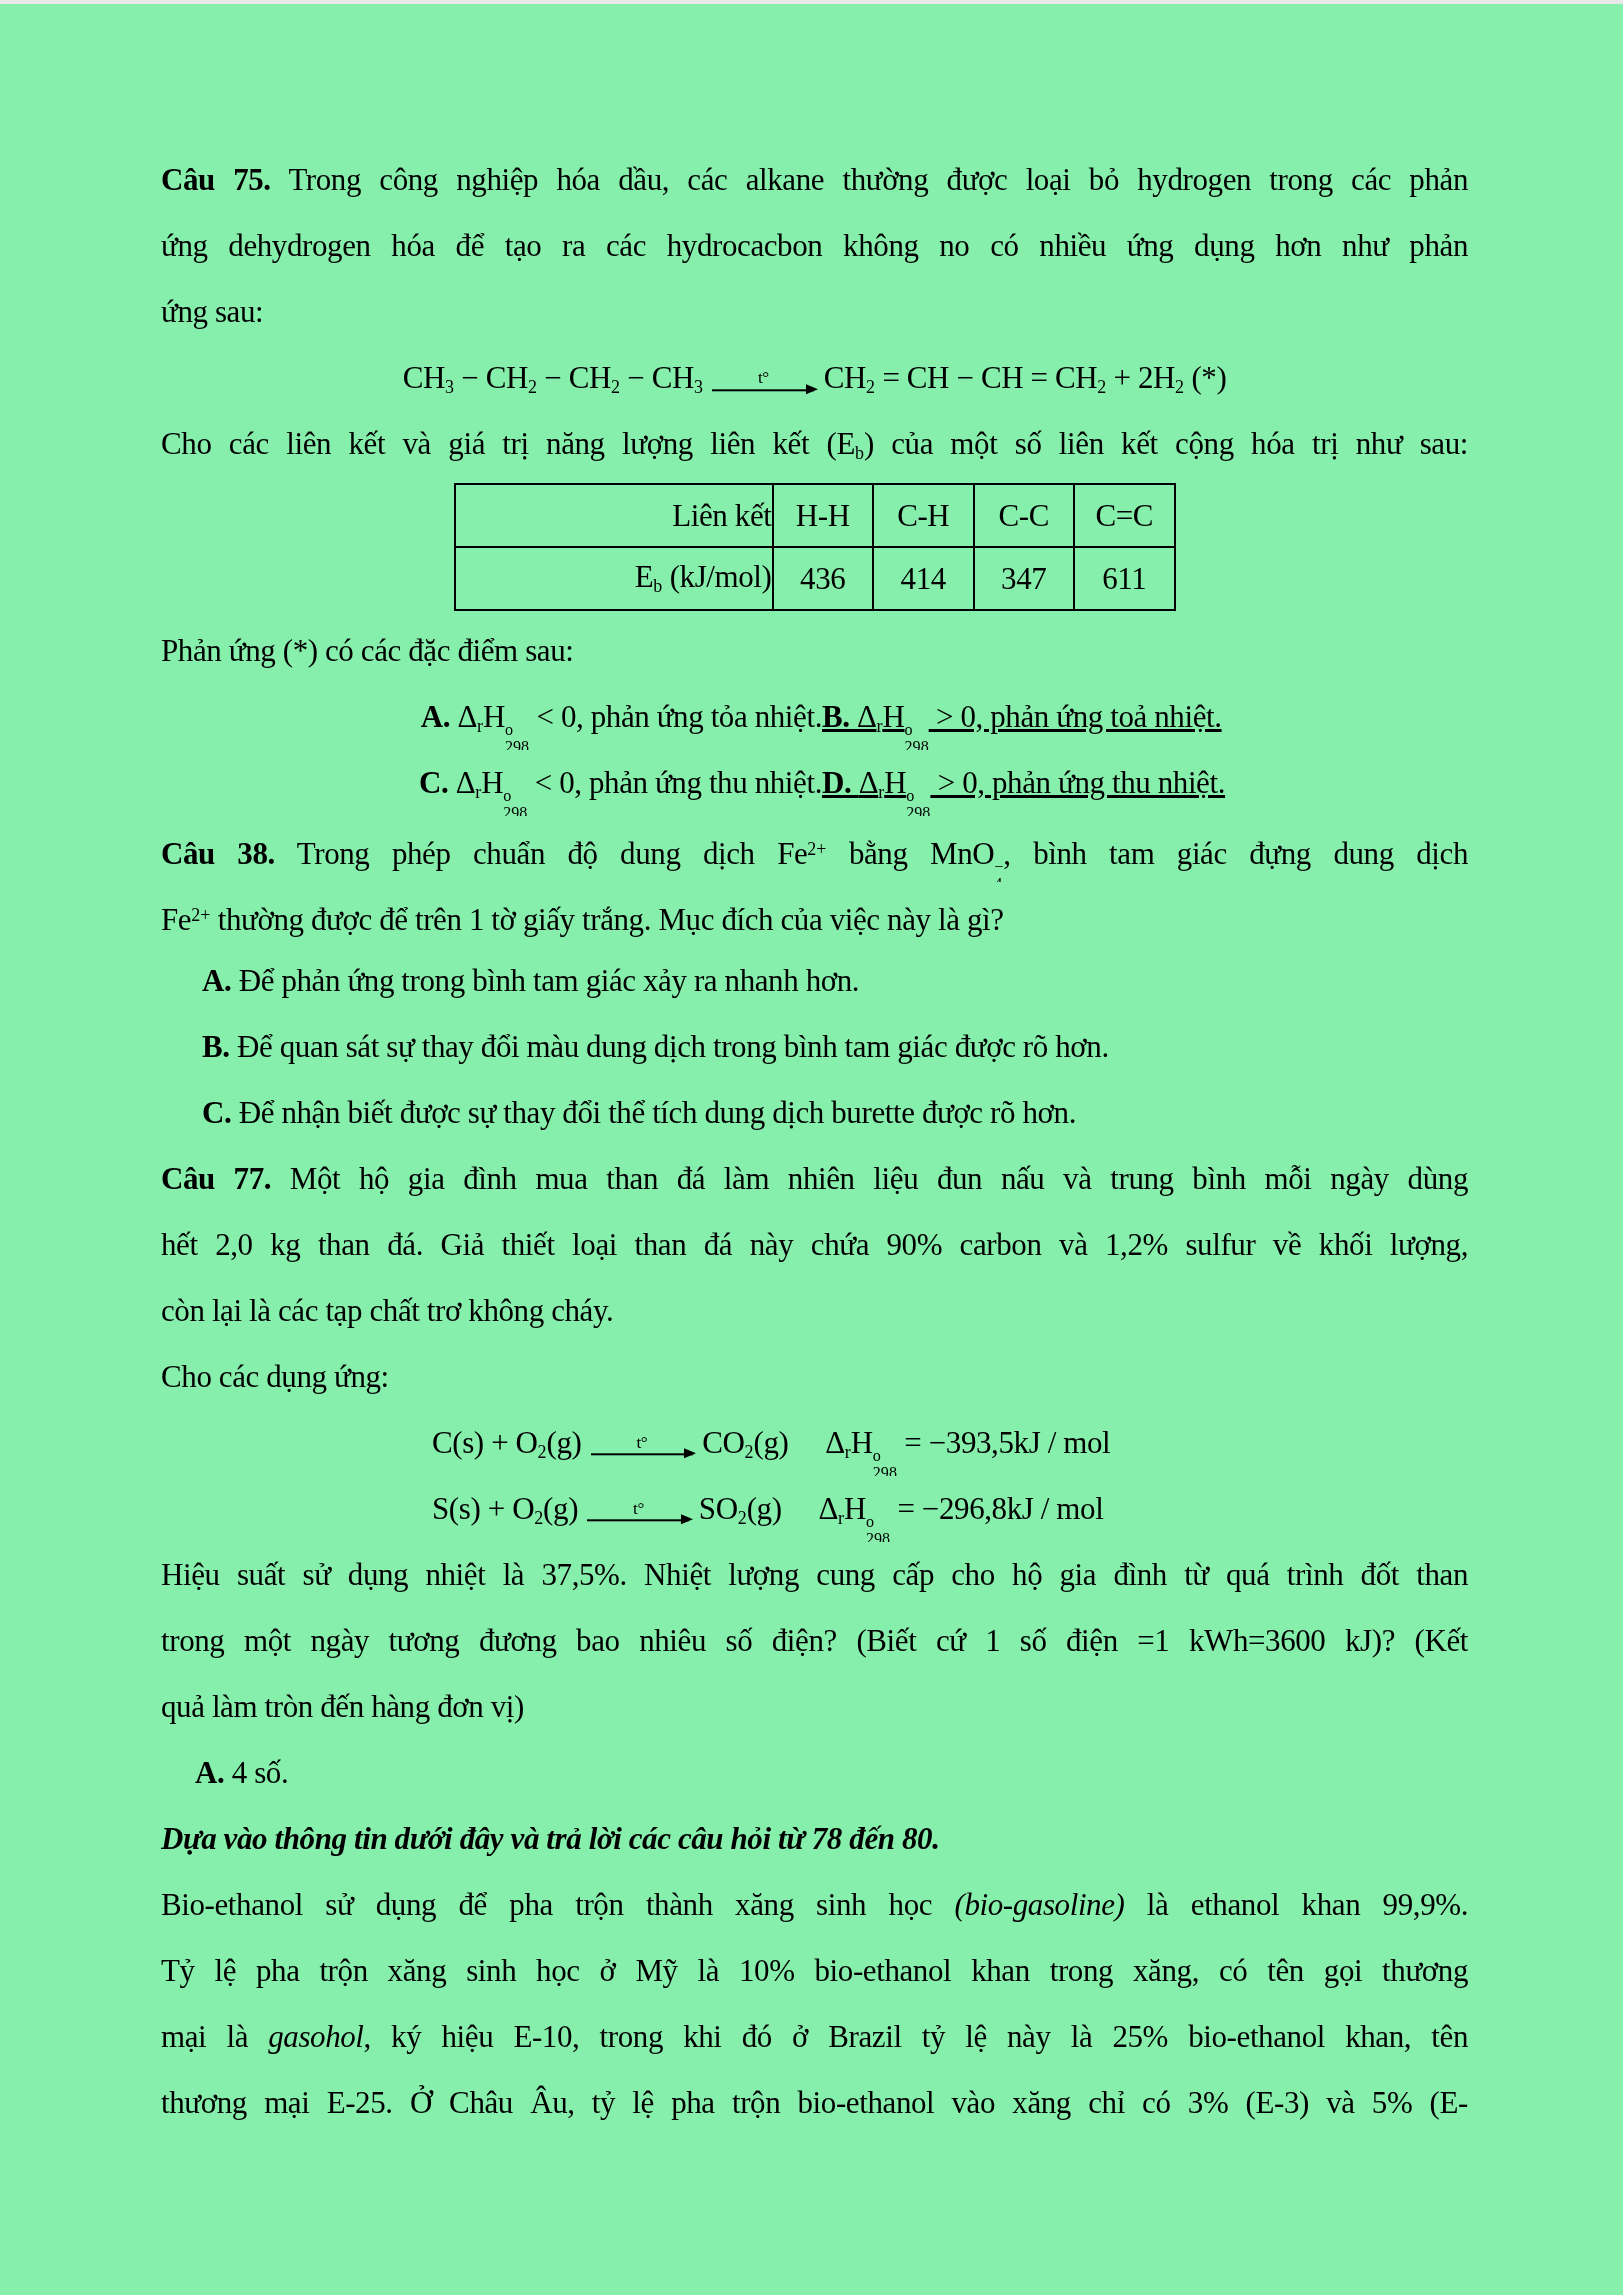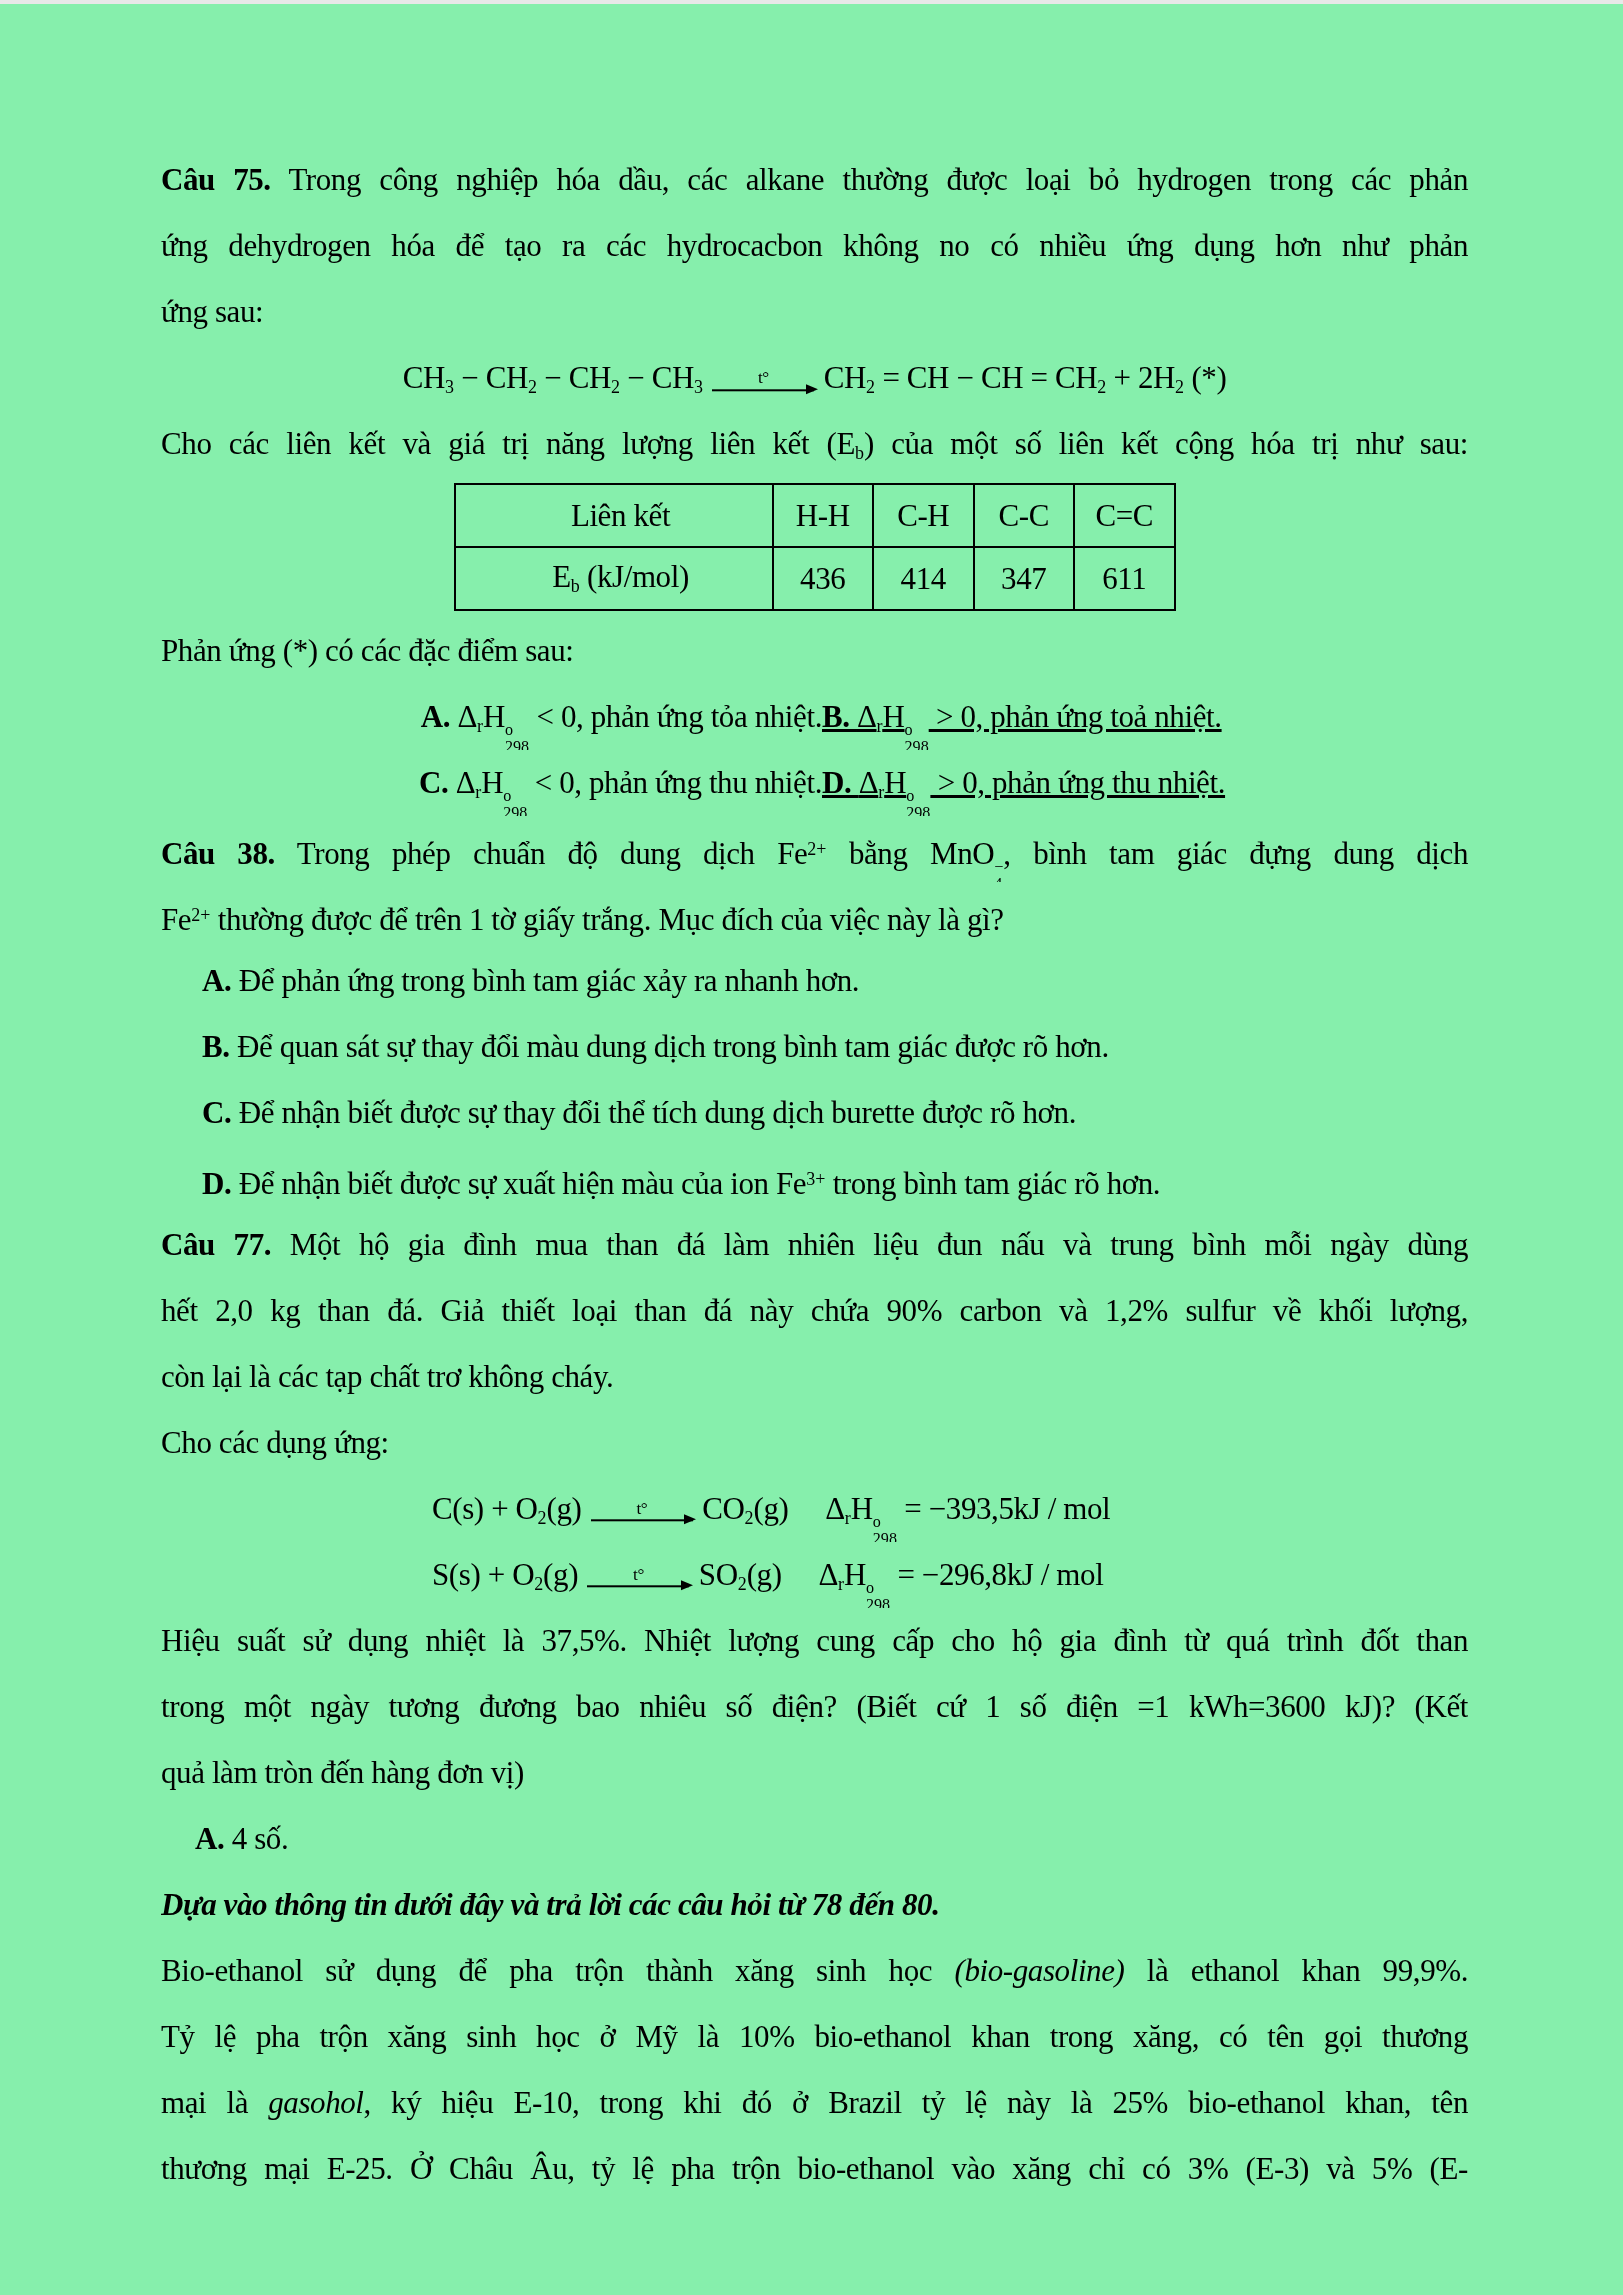--- a/index.html
+++ b/index.html
@@ -36,21 +36,21 @@
   .optrow4{display:flex;height:66px;overflow:hidden;flex-direction:column;}
   .optrow4 .c1{width:318px;padding-left:34px;box-sizing:border-box;}
   .optrow4 .c2{width:324px;}
   .optrow4 .c3{width:324px;}
   .optrow4 .c4{flex:1;}
   
   table.bonds{border-collapse:collapse;margin:6.3px auto;table-layout:fixed;width:722px;
        font-size:31px;line-height:1.1;}
   table.bonds td,table.bonds th{border:2px solid #000;height:61px;font-weight:normal;
        text-align:center;vertical-align:middle;padding:0;}
-  table.bonds .lbl{width:302px;text-align:center;padding-left:14px;}
+  table.bonds .lbl{width:302px;text-align:right;padding-left:14px;}
 </style>
 </head>
 <body>
 
 <div class="page">
 
   <div class="line j"><span class="bold">Câu 75.</span><span> Trong công nghiệp hóa dầu, các alkane thường được loại bỏ hydrogen trong các phản</span></div>
   <div class="line j"><span>ứng dehydrogen hóa để tạo ra các hydrocacbon không no có nhiều ứng dụng hơn như phản</span></div>
   <div class="line"><span>ứng sau:</span></div>
   <div class="line center"><span>CH</span><span class="sub">3</span><span> − CH</span><span class="sub">2</span><span> − CH</span><span class="sub">2</span><span> − CH</span><span class="sub">3</span><span class="arw">
@@ -102,21 +102,20 @@
   </div>
 
   <div class="line j"><span class="bold">Câu 38.</span><span> Trong phép chuẩn độ dung dịch </span><span>Fe</span><span class="sup">2+</span><span> bằng </span><span>MnO</span><span class="stk">
         <span>−</span>
         <span>4</span>
       </span><span>, bình tam giác đựng dung dịch</span></div>
   <div class="line"><span>Fe</span><span class="sup">2+</span><span> thường được để trên 1 tờ giấy trắng. Mục đích của việc này là gì?</span></div>
   <div class="line indent"><span class="bold">A. </span><span>Để phản ứng trong bình tam giác xảy ra nhanh hơn.</span></div>
   <div class="line indent"><span class="bold">B. </span><span>Để quan sát sự thay đổi màu dung dịch trong bình tam giác được rõ hơn.</span></div>
   <div class="line indent"><span class="bold">C. </span><span>Để nhận biết được sự thay đổi thể tích dung dịch burette được rõ hơn.</span></div>
-  <div class="line indent"><span class="bold">D. </span><span>Để nhận biết được sự xuất hiện màu của ion </span><span>Fe</span><span class="sup">3+</span><span> trong bình tam giác rõ hơn.</span></div>
 
   <div class="line j"><span class="bold">Câu 77.</span><span> Một hộ gia đình mua than đá làm nhiên liệu đun nấu và trung bình mỗi ngày dùng</span></div>
   <div class="line j"><span>hết 2,0 kg than đá. Giả thiết loại than đá này chứa 90% carbon và 1,2% sulfur về khối lượng,</span></div>
   <div class="line"><span>còn lại là các tạp chất trơ không cháy.</span></div>
   <div class="line"><span>Cho các dụng ứng:</span></div>
   <div class="line rxn"><span>C(s) + O</span><span class="sub">2</span><span>(g)</span><span class="arw">
         <span class="arwlab">t°</span>
         <span class="arwshaft"></span>
       </span><span>CO</span><span class="sub">2</span><span>(g)</span><span>&nbsp;&nbsp;&nbsp;&nbsp;&nbsp;</span><span>Δ</span><span class="sub">r</span><span>H</span><span class="stk">
         <span>o</span>

